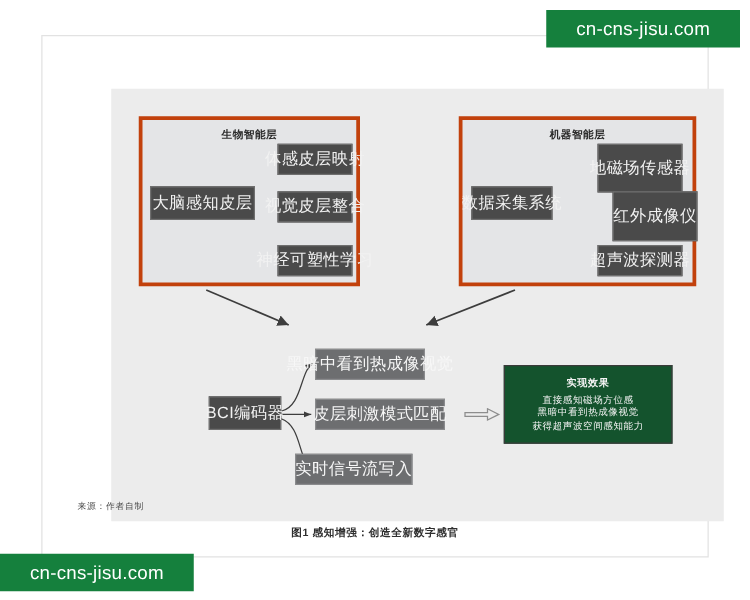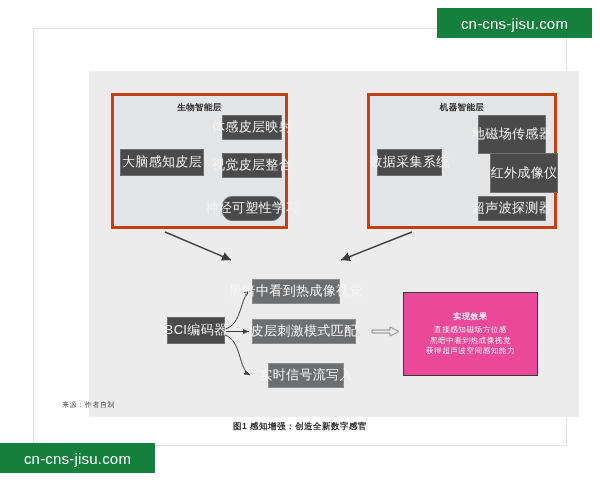--- a/index.html
+++ b/index.html
@@ -82,40 +82,40 @@
   .node-mid {
     background: #6d6e70;
     border: 1px solid #8a8b8d;
     color: #f7f7f7;
   }
 
   
   #node-cortex      { left: 86px;  top: 120px; width: 84px; height: 27px; }
   #node-somato      { left: 188px; top: 86px;  width: 60px; height: 25px; }
   #node-visual      { left: 188px; top: 124px; width: 60px; height: 25px; }
-  #node-plasticity  { left: 188px; top: 167px; width: 60px; height: 25px; border-radius: 10px; }
+  #node-plasticity  { left: 188px; top: 167px; width: 60px; height: 25px; }
 
   
   #node-daq         { left: 343px; top: 120px; width: 65px; height: 27px; }
   #node-geomag      { left: 444px; top: 86px;  width: 68px; height: 39px; }
   #node-infrared    { left: 444px; top: 124px; width: 68px; height: 40px; margin-left: 12px; }
   #node-ultrasonic  { left: 444px; top: 167px; width: 68px; height: 25px; }
 
   
   #node-bci         { left: 133px; top: 288px; width: 58px; height: 27px; }
   #node-encode      { left: 218px; top: 250px; width: 88px; height: 25px; }
   #node-match       { left: 218px; top: 290px; width: 104px; height: 25px; text-align: center; }
-  #node-stream      { left: 234px; top: 334px; width: 76px; height: 25px; }
+  #node-stream      { left: 202px; top: 334px; width: 94px; height: 25px; }
 
   
   #result-box {
     position: absolute;
     left: 369px; top: 263px;
-    width: 135px; height: 84px;
-    background: #ec4899;
+    width: 135px; height: 63px;
+    background: #14532d;
     border: 1px solid #3a3a3a;
     box-sizing: border-box;
     display: flex;
     flex-direction: column;
     align-items: center;
     justify-content: center;
     color: #f4f4f4;
     padding: 2px 0;
   }
   #result-box .res-title {

